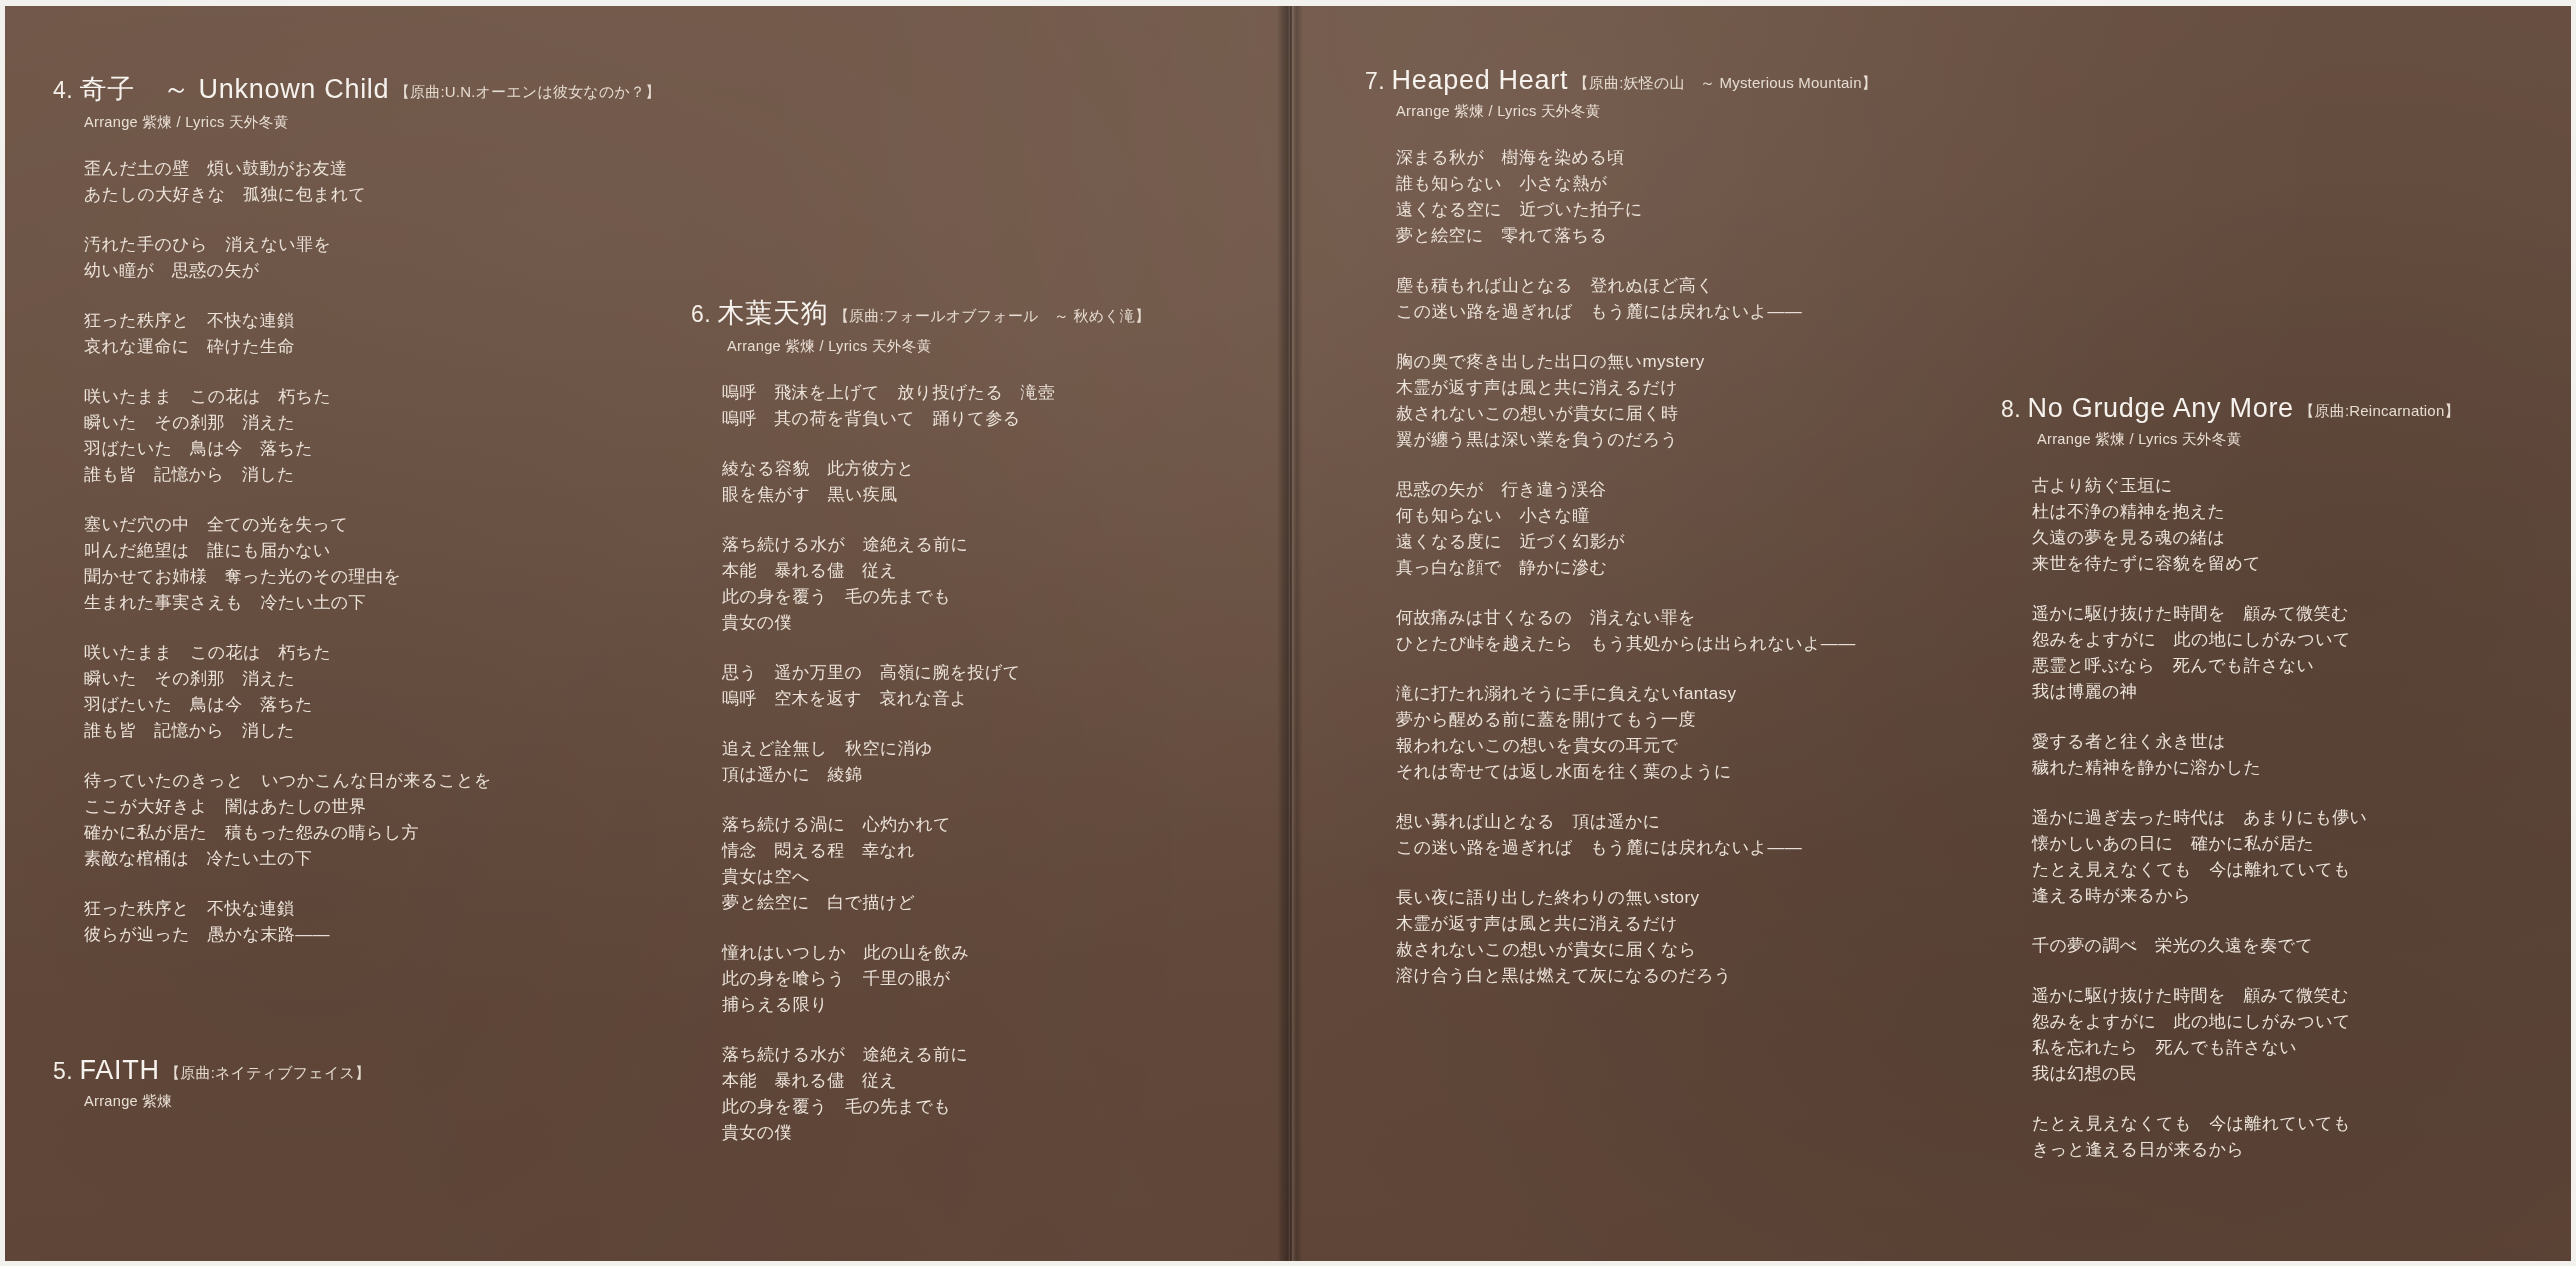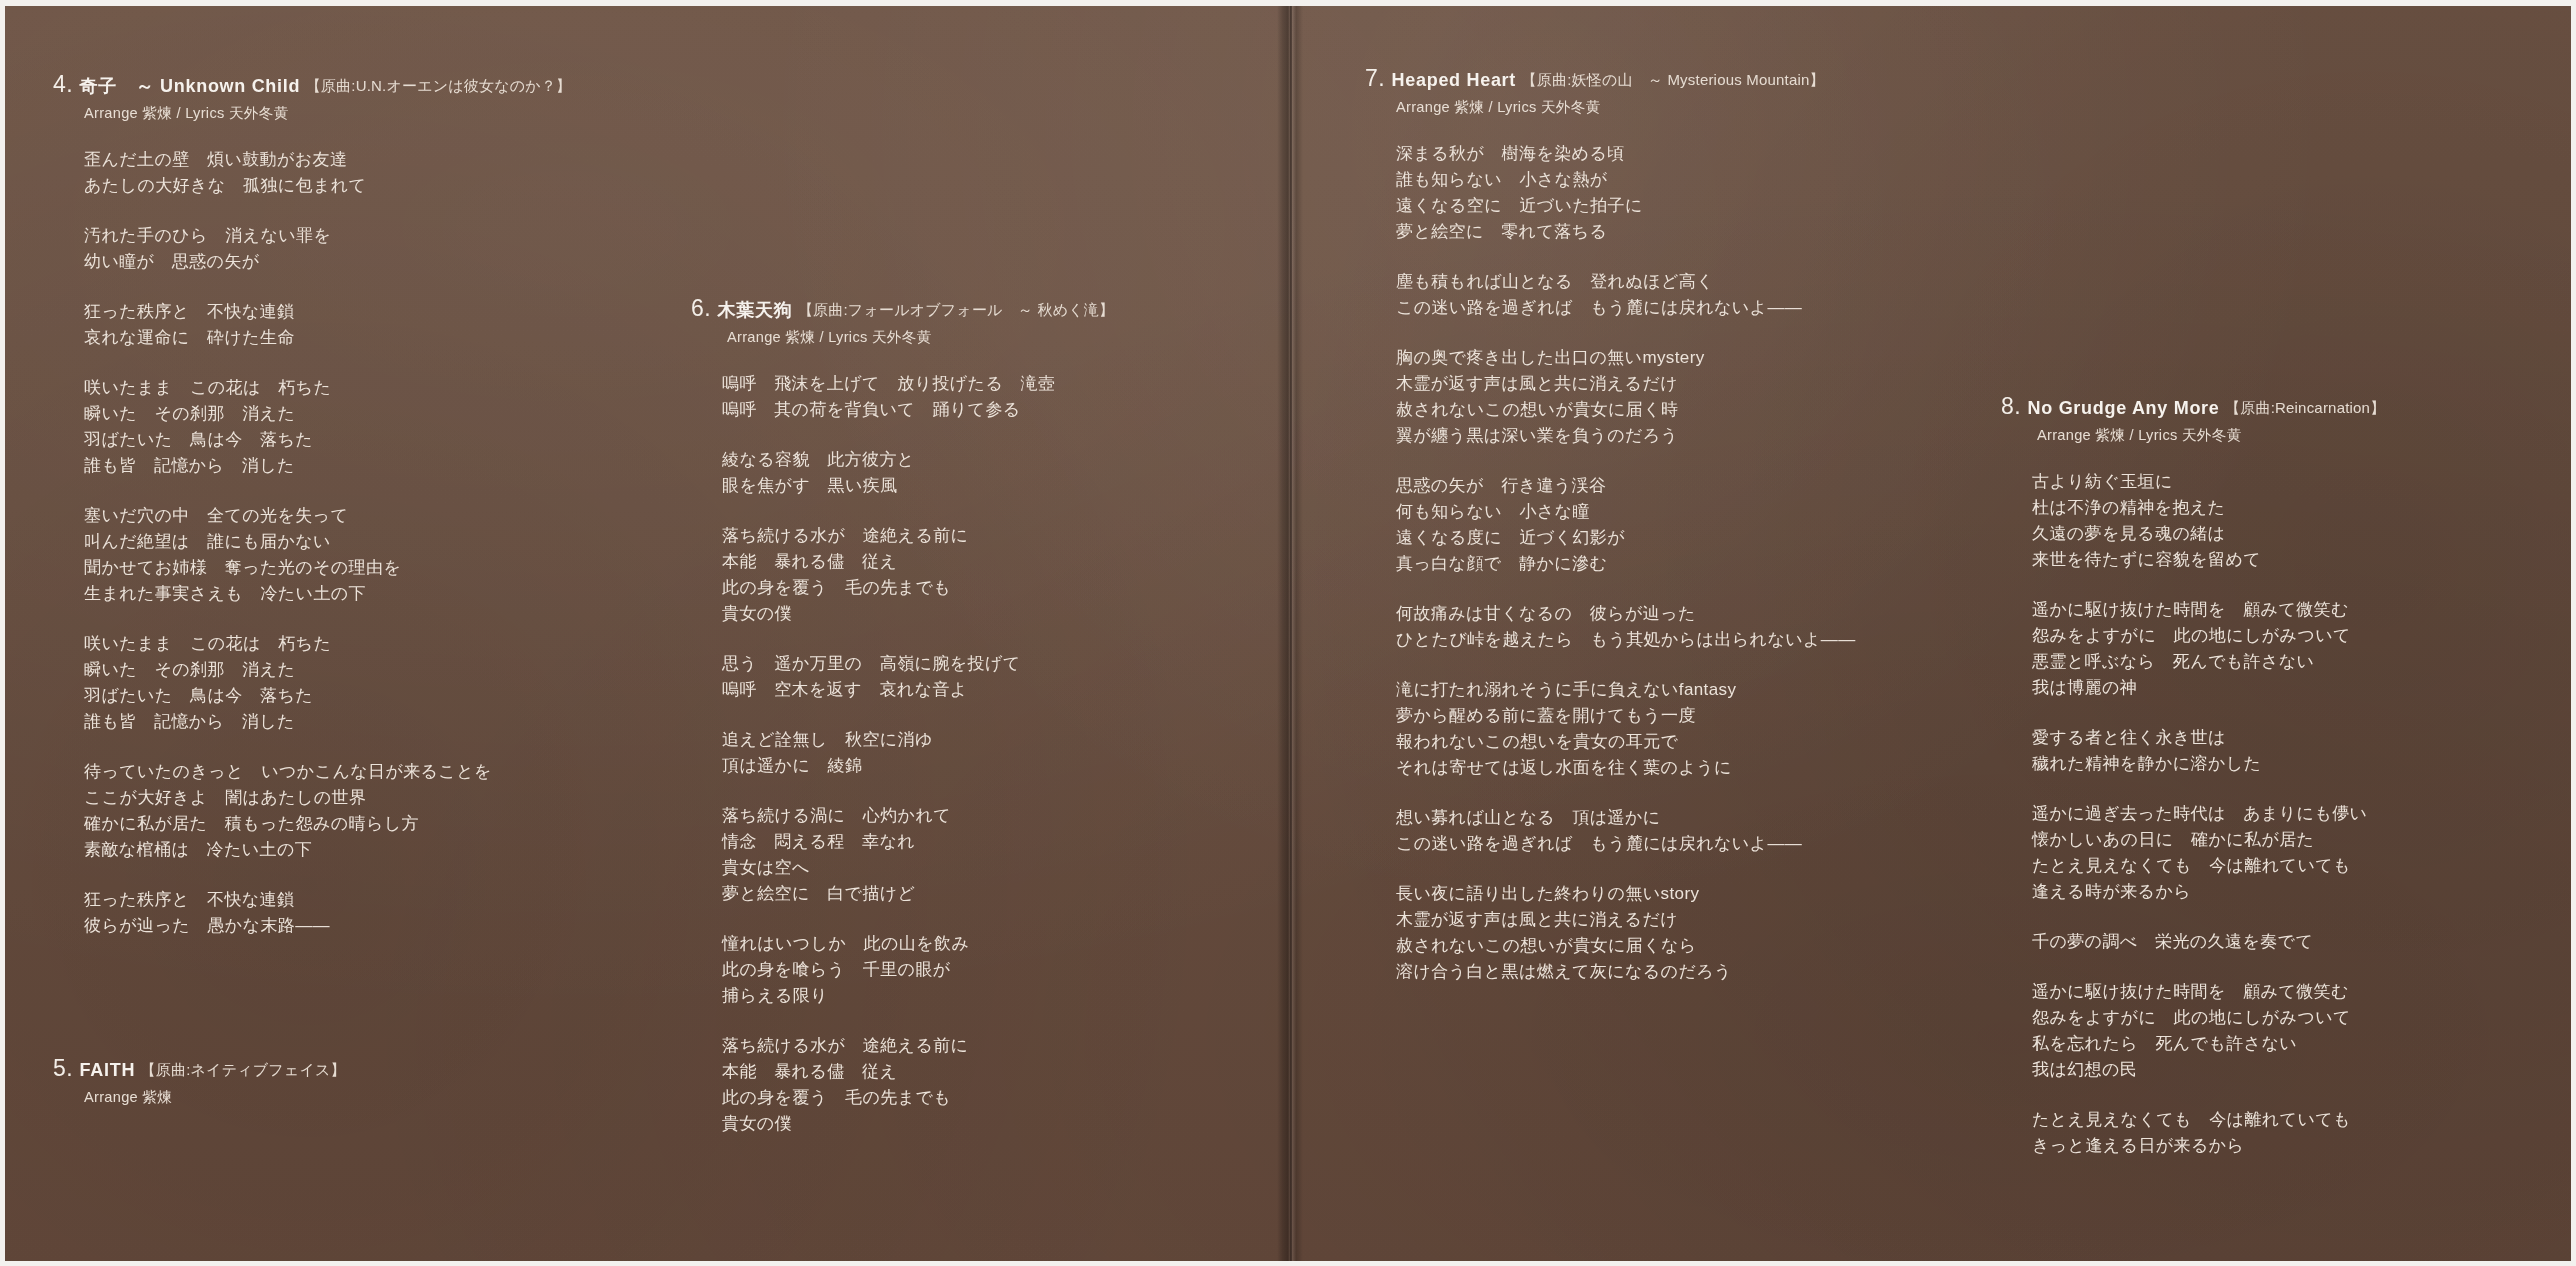--- a/index.html
+++ b/index.html
@@ -92,24 +92,24 @@
     white-space: nowrap;
   }
   .song-num {
     font-size: 23px;
     color: #f4efe9;
     letter-spacing: 0.5px;
     margin-right: 6.4px;
     font-weight: 400;
   }
   .song-name {
-    font-size: 18px;
+    font-size: 27px;
     color: #f6f2ed;
     letter-spacing: 0.7px;
-    font-weight: 700;
+    font-weight: 400;
   }
   .song-origin {
     font-size: 15px;
     color: #e6dcd2;
     margin-left: 5.5px;
     letter-spacing: 0.2px;
     position: relative;
     top: -0.9px;
   }
   .song-credit {
@@ -299,21 +299,21 @@
           <div class="line">赦されないこの想いが貴女に届く時</div>
           <div class="line">翼が纏う黒は深い業を負うのだろう</div>
         </div>
         <div class="stanza">
           <div class="line">思惑の矢が　行き違う渓谷</div>
           <div class="line">何も知らない　小さな瞳</div>
           <div class="line">遠くなる度に　近づく幻影が</div>
           <div class="line">真っ白な顔で　静かに滲む</div>
         </div>
         <div class="stanza">
-          <div class="line">何故痛みは甘くなるの　彼らが辿った</div>
+          <div class="line">何故痛みは甘くなるの　消えない罪を</div>
           <div class="line">ひとたび峠を越えたら　もう其処からは出られないよ——</div>
         </div>
         <div class="stanza">
           <div class="line">滝に打たれ溺れそうに手に負えないfantasy</div>
           <div class="line">夢から醒める前に蓋を開けてもう一度</div>
           <div class="line">報われないこの想いを貴女の耳元で</div>
           <div class="line">それは寄せては返し水面を往く葉のように</div>
         </div>
         <div class="stanza">
           <div class="line">想い募れば山となる　頂は遥かに</div>

